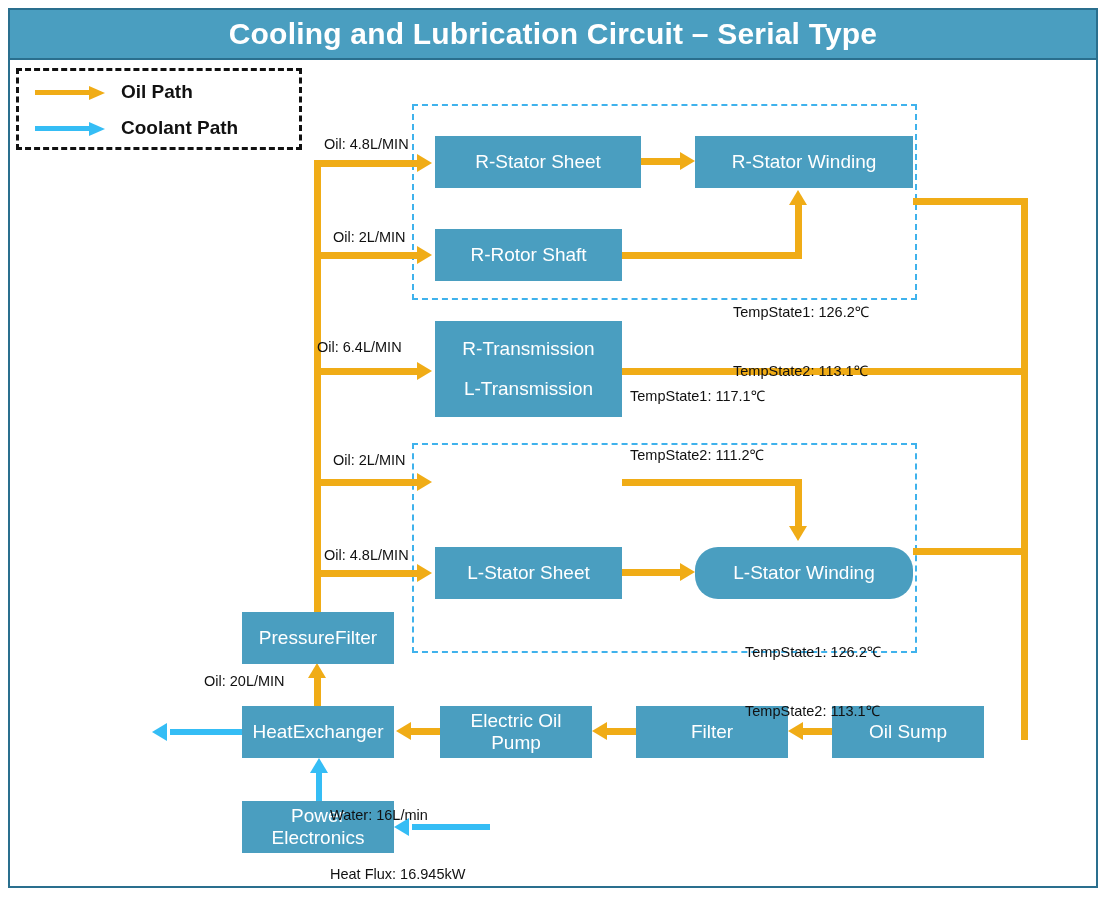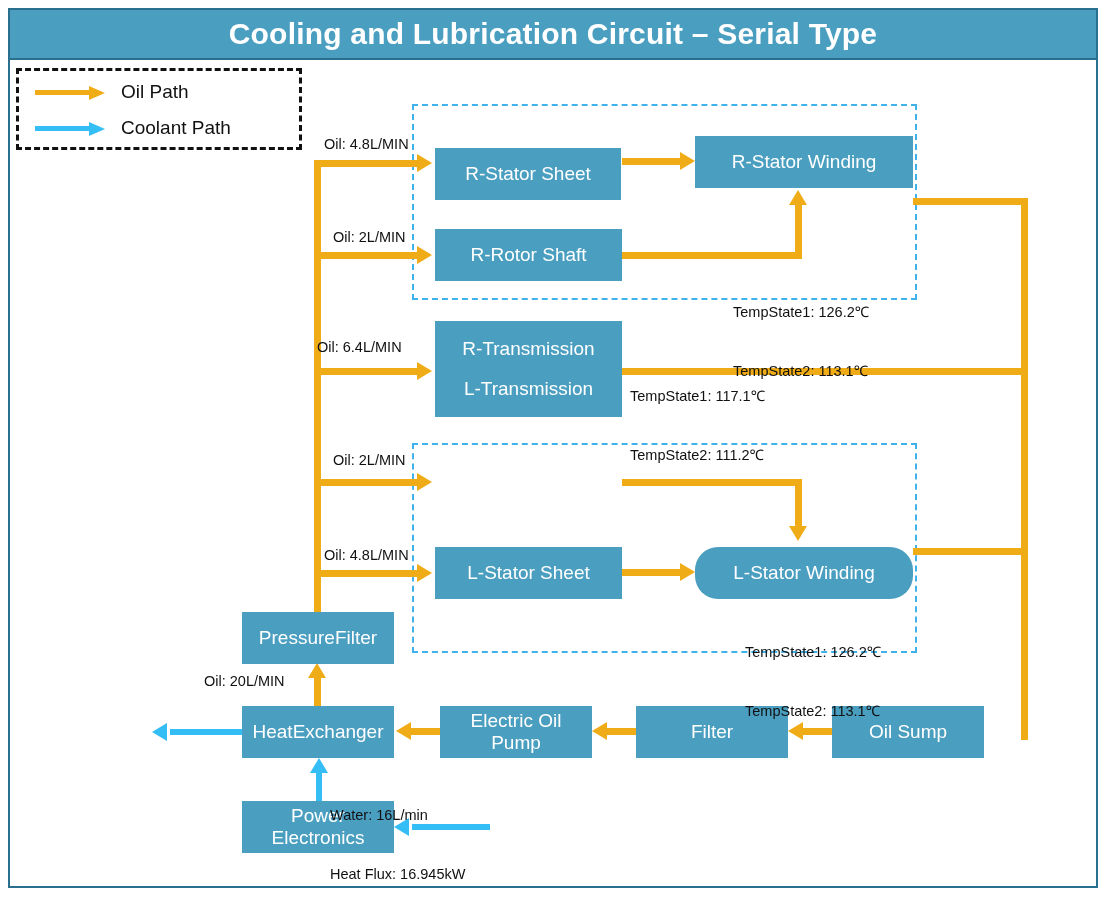--- a/index.html
+++ b/index.html
@@ -57,21 +57,21 @@
     box-sizing: border-box;
     background: #ffffff;
   }
   .legend-row {
     position: absolute;
     display: flex;
     align-items: center;
   }
   .legend-label {
     font-size: 19px;
-    font-weight: normal;
+    font-weight: bold;
     color: #111111;
   }
   .leg-arrow {
     position: relative;
     width: 72px;
     height: 12px;
     margin-right: 14px;
   }
   .leg-arrow .shaft {
     position: absolute;
@@ -234,21 +234,21 @@
 
   <div class="seg cool" style="left:170px; top:729px; width:75px; height:6px;"></div>
   <div class="arrow-l c" style="left:152px; top:723px;"></div>
 
   <div class="seg cool" style="left:316px; top:772px; width:6px; height:32px;"></div>
   <div class="arrow-u c" style="left:310px; top:758px;"></div>
 
   <div class="seg cool" style="left:412px; top:824px; width:78px; height:6px;"></div>
   <div class="arrow-l c" style="left:394px; top:818px;"></div>
 
-  <div class="node" style="left:435px; top:148px; width:186px; height:52px;">
+  <div class="node" style="left:435px; top:136px; width:206px; height:52px;">
     <span>R-Stator Sheet</span>
   </div>
 
   <div class="node" style="left:435px; top:229px; width:187px; height:52px;">
     <span>R-Rotor Shaft</span>
   </div>
 
   <div class="node" style="left:695px; top:136px; width:218px; height:52px;">
     <span>R-Stator Winding</span>
   </div>

